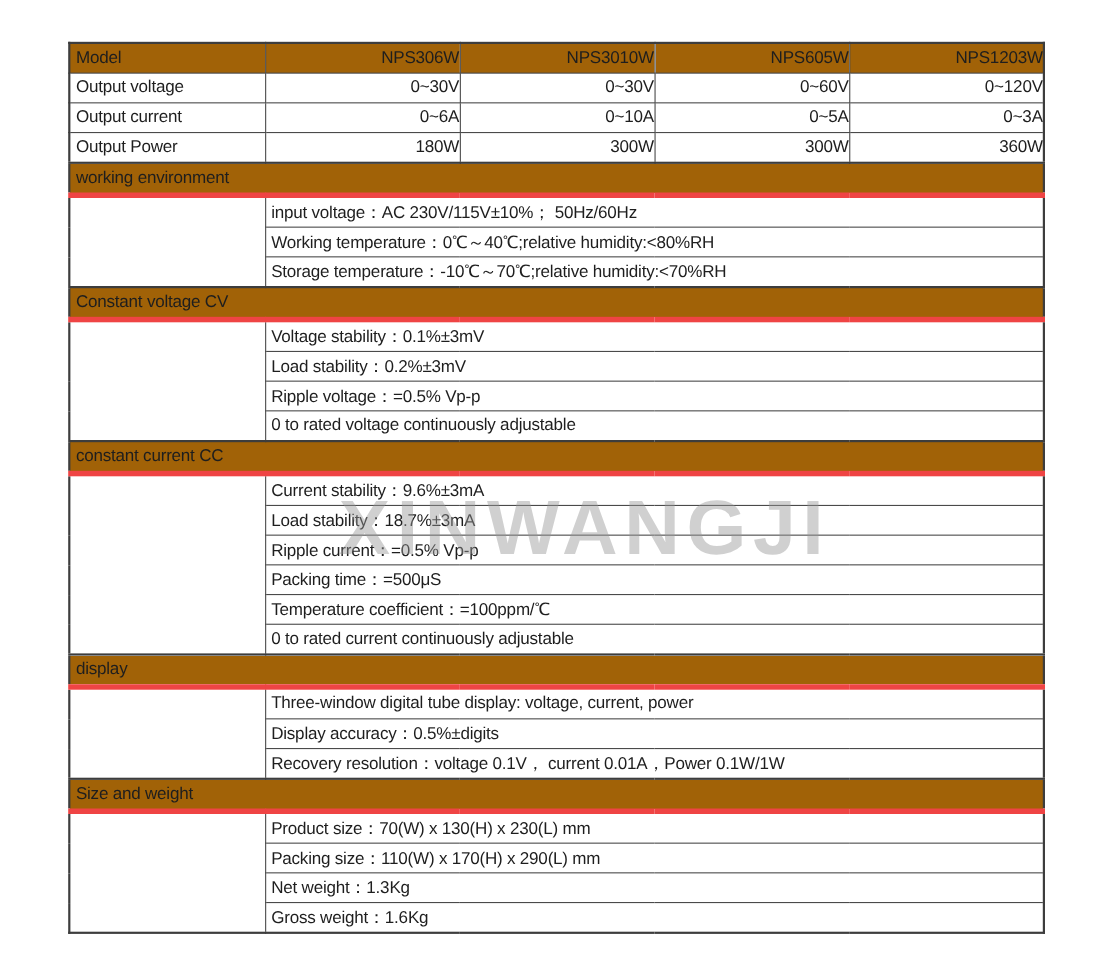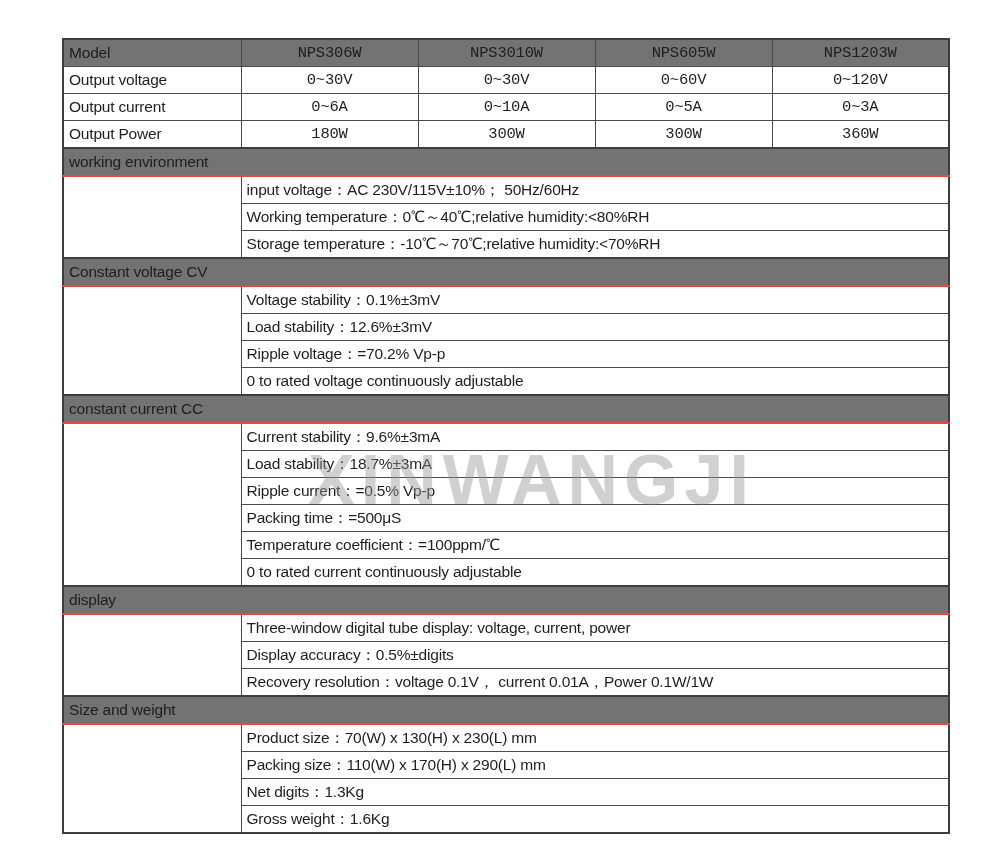--- a/index.html
+++ b/index.html
@@ -27,31 +27,30 @@
     border: 1px solid #4a4a4a;
     height: 26px;
     font-size: 15.5px;
     color: #1e1e1e;
     padding: 0 2px 0 5px;
     white-space: nowrap;
     overflow: hidden;
     letter-spacing: -0.2px;
   }
   table.spec td.center {
-    text-align: center;
+    text-align: right;
     padding: 0;
-    font-family: Liberation Mono, monospace;
   }
   table.spec tr.model-row td,
   table.spec td.section-title {
-    background: #737373;
+    background: #a16207;
   }
   table.spec td.section-title {
     border-top: 2px solid #3d3d3d;
-    border-bottom: 2px solid #ef4444;
+    border-bottom: 5px solid #ef4444;
   }
   table.spec td.void-cell {
     background: #ffffff;
   }
   .watermark {
     position: absolute;
     left: 308px;
     top: 440px;
     font-size: 70px;
     font-weight: bold;
@@ -117,24 +116,24 @@
           <td colspan="4">Storage temperature：-10℃～70℃;relative humidity:&lt;70%RH</td>
         </tr>
         <tr>
           <td class="section-title" colspan="5">Constant voltage CV</td>
         </tr>
         <tr>
           <td class="void-cell" colspan="1" rowspan="4"></td>
           <td colspan="4">Voltage stability：0.1%±3mV</td>
         </tr>
         <tr>
-          <td colspan="4">Load stability：12.6%±3mV</td>
+          <td colspan="4">Load stability：0.2%±3mV</td>
         </tr>
         <tr>
-          <td colspan="4">Ripple voltage：=70.2% Vp-p</td>
+          <td colspan="4">Ripple voltage：=0.5% Vp-p</td>
         </tr>
         <tr>
           <td colspan="4">0 to rated voltage continuously adjustable</td>
         </tr>
         <tr>
           <td class="section-title" colspan="5">constant current CC</td>
         </tr>
         <tr>
           <td class="void-cell" colspan="1" rowspan="6"></td>
           <td colspan="4">Current stability：9.6%±3mA</td>
@@ -171,21 +170,21 @@
           <td class="section-title" colspan="5">Size and weight</td>
         </tr>
         <tr>
           <td class="void-cell" colspan="1" rowspan="4"></td>
           <td colspan="4">Product size：70(W) x 130(H) x 230(L) mm</td>
         </tr>
         <tr>
           <td colspan="4">Packing size：110(W) x 170(H) x 290(L) mm</td>
         </tr>
         <tr>
-          <td colspan="4">Net digits：1.3Kg</td>
+          <td colspan="4">Net weight：1.3Kg</td>
         </tr>
         <tr>
           <td colspan="4">Gross weight：1.6Kg</td>
         </tr>
       </tbody>
   </table>
 </div>
 
 <div class="watermark">XINWANGJI</div>
 

